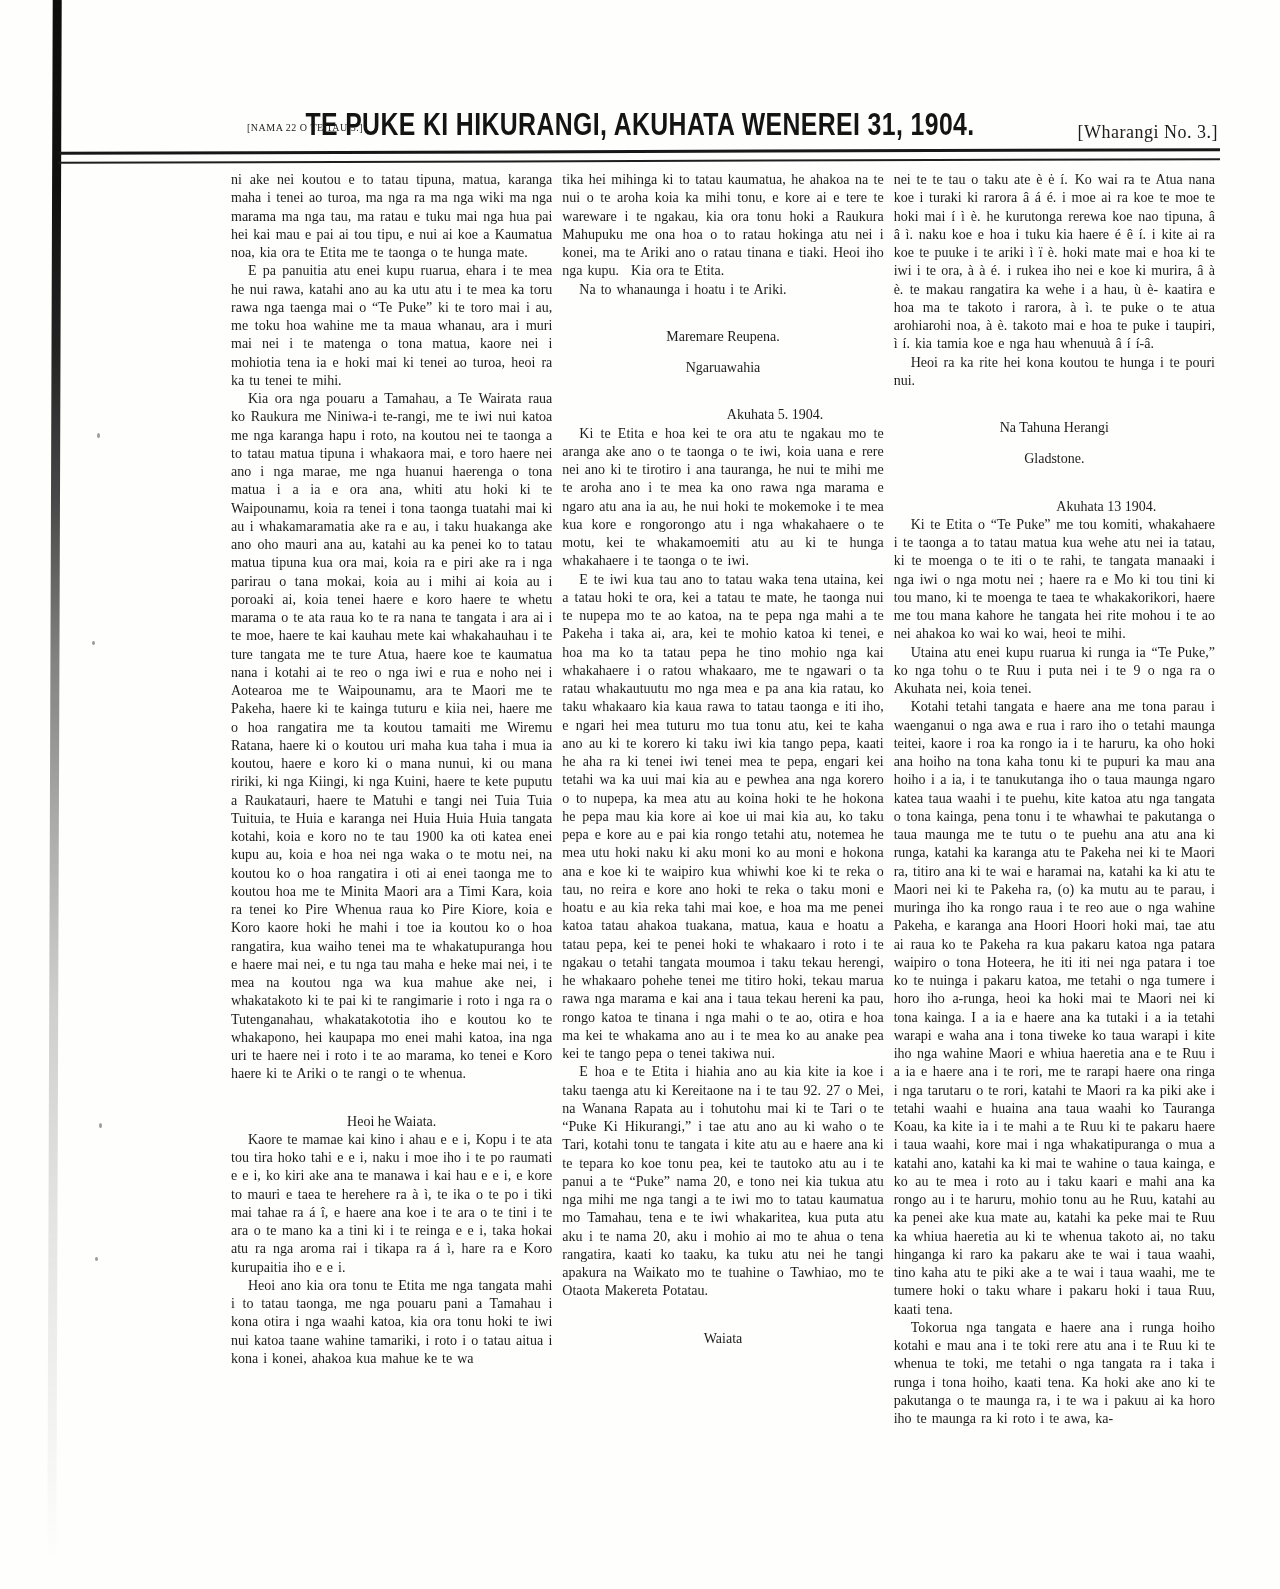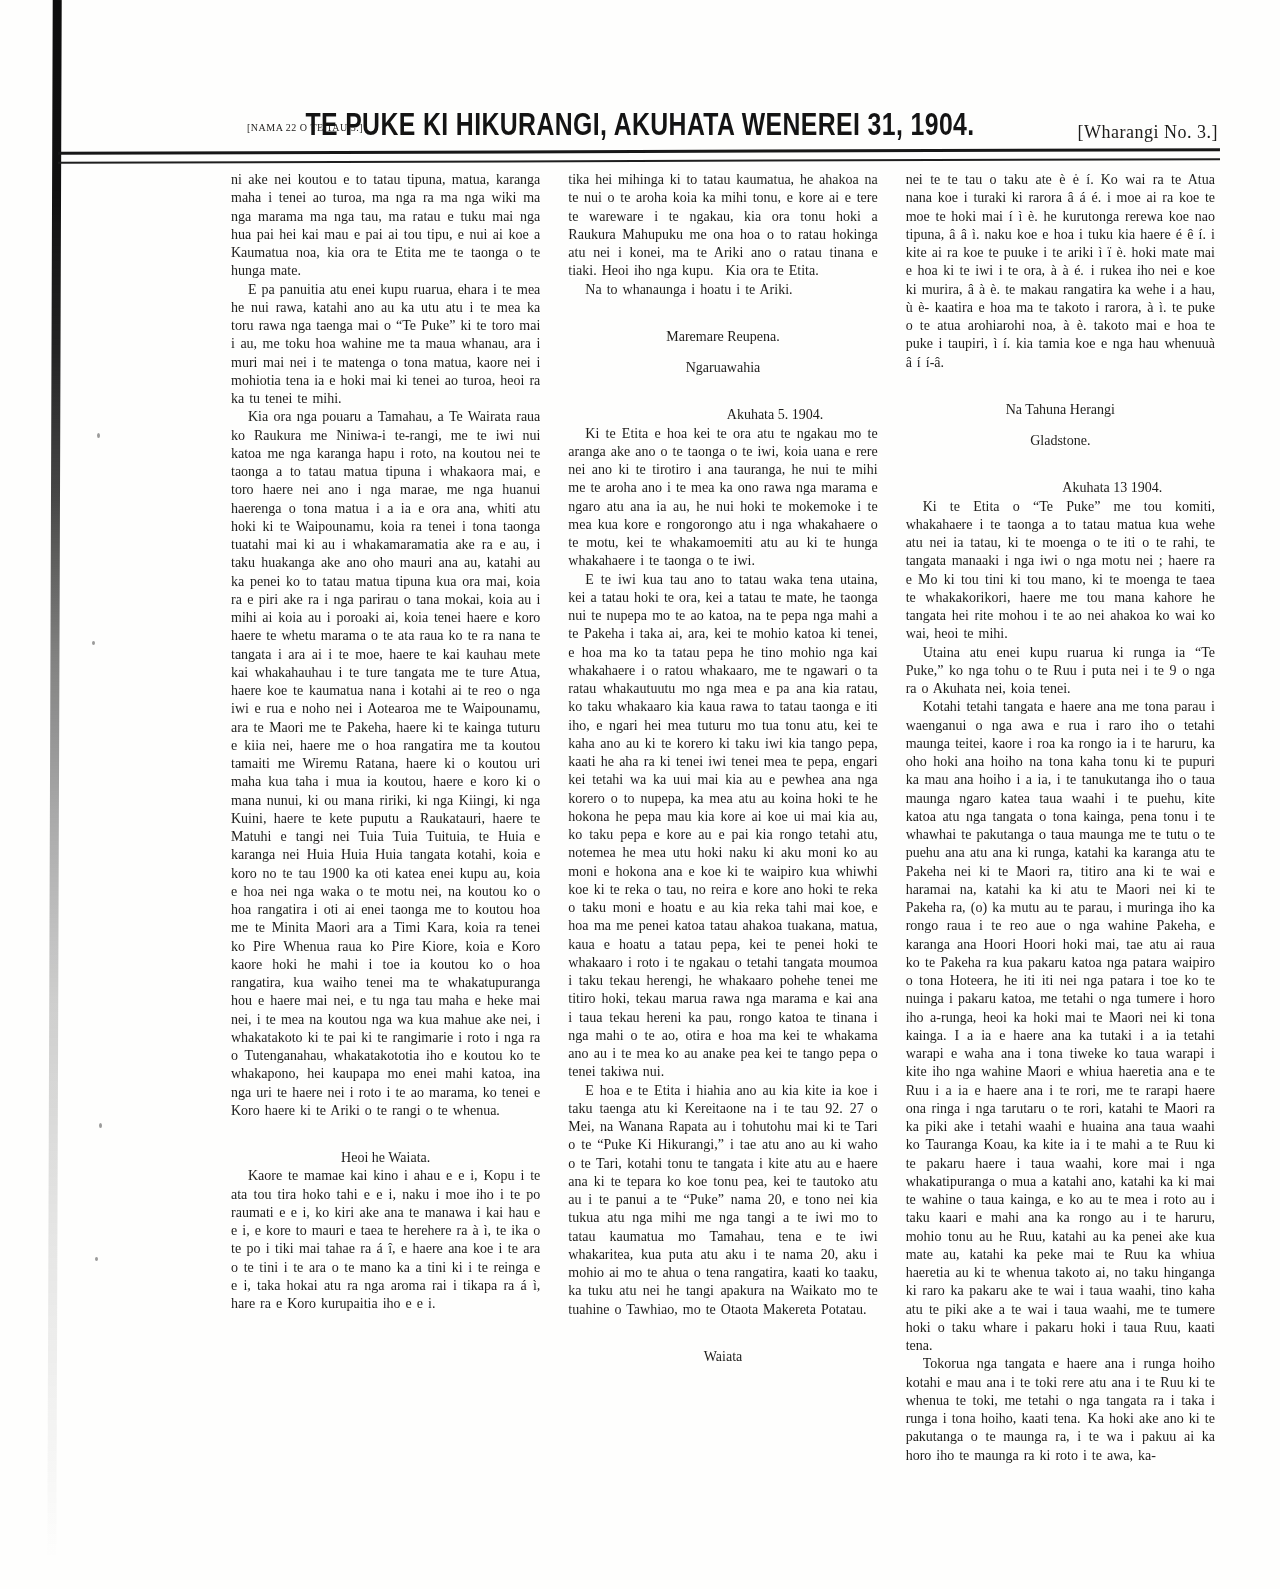--- a/index.html
+++ b/index.html
@@ -40,21 +40,21 @@
     white-space:nowrap;color:#141414;
   }
   .rule{
     position:absolute;left:58px;right:60px;top:150px;height:7px;
     border-top:3px solid #171717;border-bottom:2px solid #1f1f1f;
     transform:rotate(-.18deg);
   }
   
   .cols{
     position:absolute;left:231px;top:171px;width:984px;height:1345px;
-    display:flex;gap:28px;
+    display:flex;gap:10px;
   }
   .col{flex:1;height:1345px;overflow:hidden;}
   .p{
     margin:0;
     font-size:14px;line-height:18.25px;
     text-align:justify;word-spacing:1.5px;
     -webkit-hyphens:none;
   }
   .p.ind{text-indent:17px;}
   .p.ctr{text-align:center;text-indent:0;word-spacing:normal;margin-top:29px;}
@@ -76,34 +76,36 @@
   <div class="mast-right">[Wharangi No. 3.]</div>
   <div class="rule"></div>
 
   <div class="cols">
     <div class="col">
         <p class="p">ni ake nei koutou e to tatau tipuna, matua, karanga maha i tenei ao turoa, ma nga ra ma nga wiki ma nga marama ma nga tau, ma ratau e tuku mai nga hua pai hei kai mau e pai ai tou tipu, e nui ai koe a Kaumatua noa, kia ora te Etita me te taonga o te hunga mate.</p>
         <p class="p ind">E pa panuitia atu enei kupu ruarua, ehara i te mea he nui rawa, katahi ano au ka utu atu i te mea ka toru rawa nga taenga mai o “Te Puke” ki te toro mai i au, me toku hoa wahine me ta maua whanau, ara i muri mai nei i te matenga o tona matua, kaore nei i mohiotia tena ia e hoki mai ki tenei ao turoa, heoi ra ka tu tenei te mihi.</p>
         <p class="p ind">Kia ora nga pouaru a Tamahau, a Te Wairata raua ko Raukura me Niniwa-i te-rangi, me te iwi nui katoa me nga karanga hapu i roto, na koutou nei te taonga a to tatau matua tipuna i whakaora mai, e toro haere nei ano i nga marae, me nga huanui haerenga o tona matua i a ia e ora ana, whiti atu hoki ki te Waipounamu, koia ra tenei i tona taonga tuatahi mai ki au i whakamaramatia ake ra e au, i taku huakanga ake ano oho mauri ana au, katahi au ka penei ko to tatau matua tipuna kua ora mai, koia ra e piri ake ra i nga parirau o tana mokai, koia au i mihi ai koia au i poroaki ai, koia tenei haere e koro haere te whetu marama o te ata raua ko te ra nana te tangata i ara ai i te moe, haere te kai kauhau mete kai whakahauhau i te ture tangata me te ture Atua, haere koe te kaumatua nana i kotahi ai te reo o nga iwi e rua e noho nei i Aotearoa me te Waipounamu, ara te Maori me te Pakeha, haere ki te kainga tuturu e kiia nei, haere me o hoa rangatira me ta koutou tamaiti me Wiremu Ratana, haere ki o koutou uri maha kua taha i mua ia koutou, haere e koro ki o mana nunui, ki ou mana ririki, ki nga Kiingi, ki nga Kuini, haere te kete puputu a Raukatauri, haere te Matuhi e tangi nei Tuia Tuia Tuituia, te Huia e karanga nei Huia Huia Huia tangata kotahi, koia e koro no te tau 1900 ka oti katea enei kupu au, koia e hoa nei nga waka o te motu nei, na koutou ko o hoa rangatira i oti ai enei taonga me to koutou hoa me te Minita Maori ara a Timi Kara, koia ra tenei ko Pire Whenua raua ko Pire Kiore, koia e Koro kaore hoki he mahi i toe ia koutou ko o hoa rangatira, kua waiho tenei ma te whakatupuranga hou e haere mai nei, e tu nga tau maha e heke mai nei, i te mea na koutou nga wa kua mahue ake nei, i whakatakoto ki te pai ki te rangimarie i roto i nga ra o Tutenganahau, whakatakototia iho e koutou ko te whakapono, hei kaupapa mo enei mahi katoa, ina nga uri te haere nei i roto i te ao marama, ko tenei e Koro haere ki te Ariki o te rangi o te whenua.</p>
         <p class="p ctr">Heoi he Waiata.</p>
         <p class="p ind">Kaore te mamae kai kino i ahau e e i, Kopu i te ata tou tira hoko tahi e e i, naku i moe iho i te po raumati e e i, ko kiri ake ana te manawa i kai hau e e i, e kore to mauri e taea te herehere ra à ì, te ika o te po i tiki mai tahae ra á î, e haere ana koe i te ara o te tini i te ara o te mano ka a tini ki i te reinga e e i, taka hokai atu ra nga aroma rai i tikapa ra á ì, hare ra e Koro kurupaitia iho e e i.</p>
+        <p class="p ind">Heoi ano kia ora tonu te Etita me nga tangata mahi i to tatau taonga, me nga pouaru pani a Tamahau i kona otira i nga waahi katoa, kia ora tonu hoki te iwi nui katoa taane wahine tamariki, i roto i o tatau aitua i kona i konei, ahakoa kua mahue ke te wa</p>
       </div>
     <div class="col">
         <p class="p">tika hei mihinga ki to tatau kaumatua, he ahakoa na te nui o te aroha koia ka mihi tonu, e kore ai e tere te wareware i te ngakau, kia ora tonu hoki a Raukura Mahupuku me ona hoa o to ratau hokinga atu nei i konei, ma te Ariki ano o ratau tinana e tiaki. Heoi iho nga kupu.  Kia ora te Etita.</p>
         <p class="p ind">Na to whanaunga i hoatu i te Ariki.</p>
         <p class="p ctr">Maremare Reupena.</p>
         <p class="p ctr gap">Ngaruawahia</p>
         <p class="p ctr shift">Akuhata 5. 1904.</p>
         <p class="p ind">Ki te Etita e hoa kei te ora atu te ngakau mo te aranga ake ano o te taonga o te iwi, koia uana e rere nei ano ki te tirotiro i ana tauranga, he nui te mihi me te aroha ano i te mea ka ono rawa nga marama e ngaro atu ana ia au, he nui hoki te mokemoke i te mea kua kore e rongorongo atu i nga whakahaere o te motu, kei te whakamoemiti atu au ki te hunga whakahaere i te taonga o te iwi.</p>
         <p class="p ind">E te iwi kua tau ano to tatau waka tena utaina, kei a tatau hoki te ora, kei a tatau te mate, he taonga nui te nupepa mo te ao katoa, na te pepa nga mahi a te Pakeha i taka ai, ara, kei te mohio katoa ki tenei, e hoa ma ko ta tatau pepa he tino mohio nga kai whakahaere i o ratou whakaaro, me te ngawari o ta ratau whakautuutu mo nga mea e pa ana kia ratau, ko taku whakaaro kia kaua rawa to tatau taonga e iti iho, e ngari hei mea tuturu mo tua tonu atu, kei te kaha ano au ki te korero ki taku iwi kia tango pepa, kaati he aha ra ki tenei iwi tenei mea te pepa, engari kei tetahi wa ka uui mai kia au e pewhea ana nga korero o to nupepa, ka mea atu au koina hoki te he hokona he pepa mau kia kore ai koe ui mai kia au, ko taku pepa e kore au e pai kia rongo tetahi atu, notemea he mea utu hoki naku ki aku moni ko au moni e hokona ana e koe ki te waipiro kua whiwhi koe ki te reka o tau, no reira e kore ano hoki te reka o taku moni e hoatu e au kia reka tahi mai koe, e hoa ma me penei katoa tatau ahakoa tuakana, matua, kaua e hoatu a tatau pepa, kei te penei hoki te whakaaro i roto i te ngakau o tetahi tangata moumoa i taku tekau herengi, he whakaaro pohehe tenei me titiro hoki, tekau marua rawa nga marama e kai ana i taua tekau hereni ka pau, rongo katoa te tinana i nga mahi o te ao, otira e hoa ma kei te whakama ano au i te mea ko au anake pea kei te tango pepa o tenei takiwa nui.</p>
         <p class="p ind">E hoa e te Etita i hiahia ano au kia kite ia koe i taku taenga atu ki Kereitaone na i te tau 92. 27 o Mei, na Wanana Rapata au i tohutohu mai ki te Tari o te “Puke Ki Hikurangi,” i tae atu ano au ki waho o te Tari, kotahi tonu te tangata i kite atu au e haere ana ki te tepara ko koe tonu pea, kei te tautoko atu au i te panui a te “Puke” nama 20, e tono nei kia tukua atu nga mihi me nga tangi a te iwi mo to tatau kaumatua mo Tamahau, tena e te iwi whakaritea, kua puta atu aku i te nama 20, aku i mohio ai mo te ahua o tena rangatira, kaati ko taaku, ka tuku atu nei he tangi apakura na Waikato mo te tuahine o Tawhiao, mo te Otaota Makereta Potatau.</p>
         <p class="p ctr">Waiata</p>
       </div>
     <div class="col">
         <p class="p">nei te te tau o taku ate è ė í. Ko wai ra te Atua nana koe i turaki ki rarora â á é. i moe ai ra koe te moe te hoki mai í ì è. he kurutonga rerewa koe nao tipuna, â â ì. naku koe e hoa i tuku kia haere é ê í. i kite ai ra koe te puuke i te ariki ì ï è. hoki mate mai e hoa ki te iwi i te ora, à à é. i rukea iho nei e koe ki murira, â à è. te makau rangatira ka wehe i a hau, ù è- kaatira e hoa ma te takoto i rarora, à ì. te puke o te atua arohiarohi noa, à è. takoto mai e hoa te puke i taupiri, ì í. kia tamia koe e nga hau whenuuà â í í-â.</p>
+        <p class="p ind">Heoi ra ka rite hei kona koutou te hunga i te pouri nui.</p>
         <p class="p ctr">Na Tahuna Herangi</p>
         <p class="p ctr gap">Gladstone.</p>
         <p class="p ctr shift">Akuhata 13 1904.</p>
         <p class="p ind">Ki te Etita o “Te Puke” me tou komiti, whakahaere i te taonga a to tatau matua kua wehe atu nei ia tatau, ki te moenga o te iti o te rahi, te tangata manaaki i nga iwi o nga motu nei ; haere ra e Mo ki tou tini ki tou mano, ki te moenga te taea te whakakorikori, haere me tou mana kahore he tangata hei rite mohou i te ao nei ahakoa ko wai ko wai, heoi te mihi.</p>
         <p class="p ind">Utaina atu enei kupu ruarua ki runga ia “Te Puke,” ko nga tohu o te Ruu i puta nei i te 9 o nga ra o Akuhata nei, koia tenei.</p>
         <p class="p ind">Kotahi tetahi tangata e haere ana me tona parau i waenganui o nga awa e rua i raro iho o tetahi maunga teitei, kaore i roa ka rongo ia i te haruru, ka oho hoki ana hoiho na tona kaha tonu ki te pupuri ka mau ana hoiho i a ia, i te tanukutanga iho o taua maunga ngaro katea taua waahi i te puehu, kite katoa atu nga tangata o tona kainga, pena tonu i te whawhai te pakutanga o taua maunga me te tutu o te puehu ana atu ana ki runga, katahi ka karanga atu te Pakeha nei ki te Maori ra, titiro ana ki te wai e haramai na, katahi ka ki atu te Maori nei ki te Pakeha ra, (o) ka mutu au te parau, i muringa iho ka rongo raua i te reo aue o nga wahine Pakeha, e karanga ana Hoori Hoori hoki mai, tae atu ai raua ko te Pakeha ra kua pakaru katoa nga patara waipiro o tona Hoteera, he iti iti nei nga patara i toe ko te nuinga i pakaru katoa, me tetahi o nga tumere i horo iho a-runga, heoi ka hoki mai te Maori nei ki tona kainga. I a ia e haere ana ka tutaki i a ia tetahi warapi e waha ana i tona tiweke ko taua warapi i kite iho nga wahine Maori e whiua haeretia ana e te Ruu i a ia e haere ana i te rori, me te rarapi haere ona ringa i nga tarutaru o te rori, katahi te Maori ra ka piki ake i tetahi waahi e huaina ana taua waahi ko Tauranga Koau, ka kite ia i te mahi a te Ruu ki te pakaru haere i taua waahi, kore mai i nga whakatipuranga o mua a katahi ano, katahi ka ki mai te wahine o taua kainga, e ko au te mea i roto au i taku kaari e mahi ana ka rongo au i te haruru, mohio tonu au he Ruu, katahi au ka penei ake kua mate au, katahi ka peke mai te Ruu ka whiua haeretia au ki te whenua takoto ai, no taku hinganga ki raro ka pakaru ake te wai i taua waahi, tino kaha atu te piki ake a te wai i taua waahi, me te tumere hoki o taku whare i pakaru hoki i taua Ruu, kaati tena.</p>
         <p class="p ind">Tokorua nga tangata e haere ana i runga hoiho kotahi e mau ana i te toki rere atu ana i te Ruu ki te whenua te toki, me tetahi o nga tangata ra i taka i runga i tona hoiho, kaati tena. Ka hoki ake ano ki te pakutanga o te maunga ra, i te wa i pakuu ai ka horo iho te maunga ra ki roto i te awa, ka-</p>
       </div>
   </div>
 </div>

